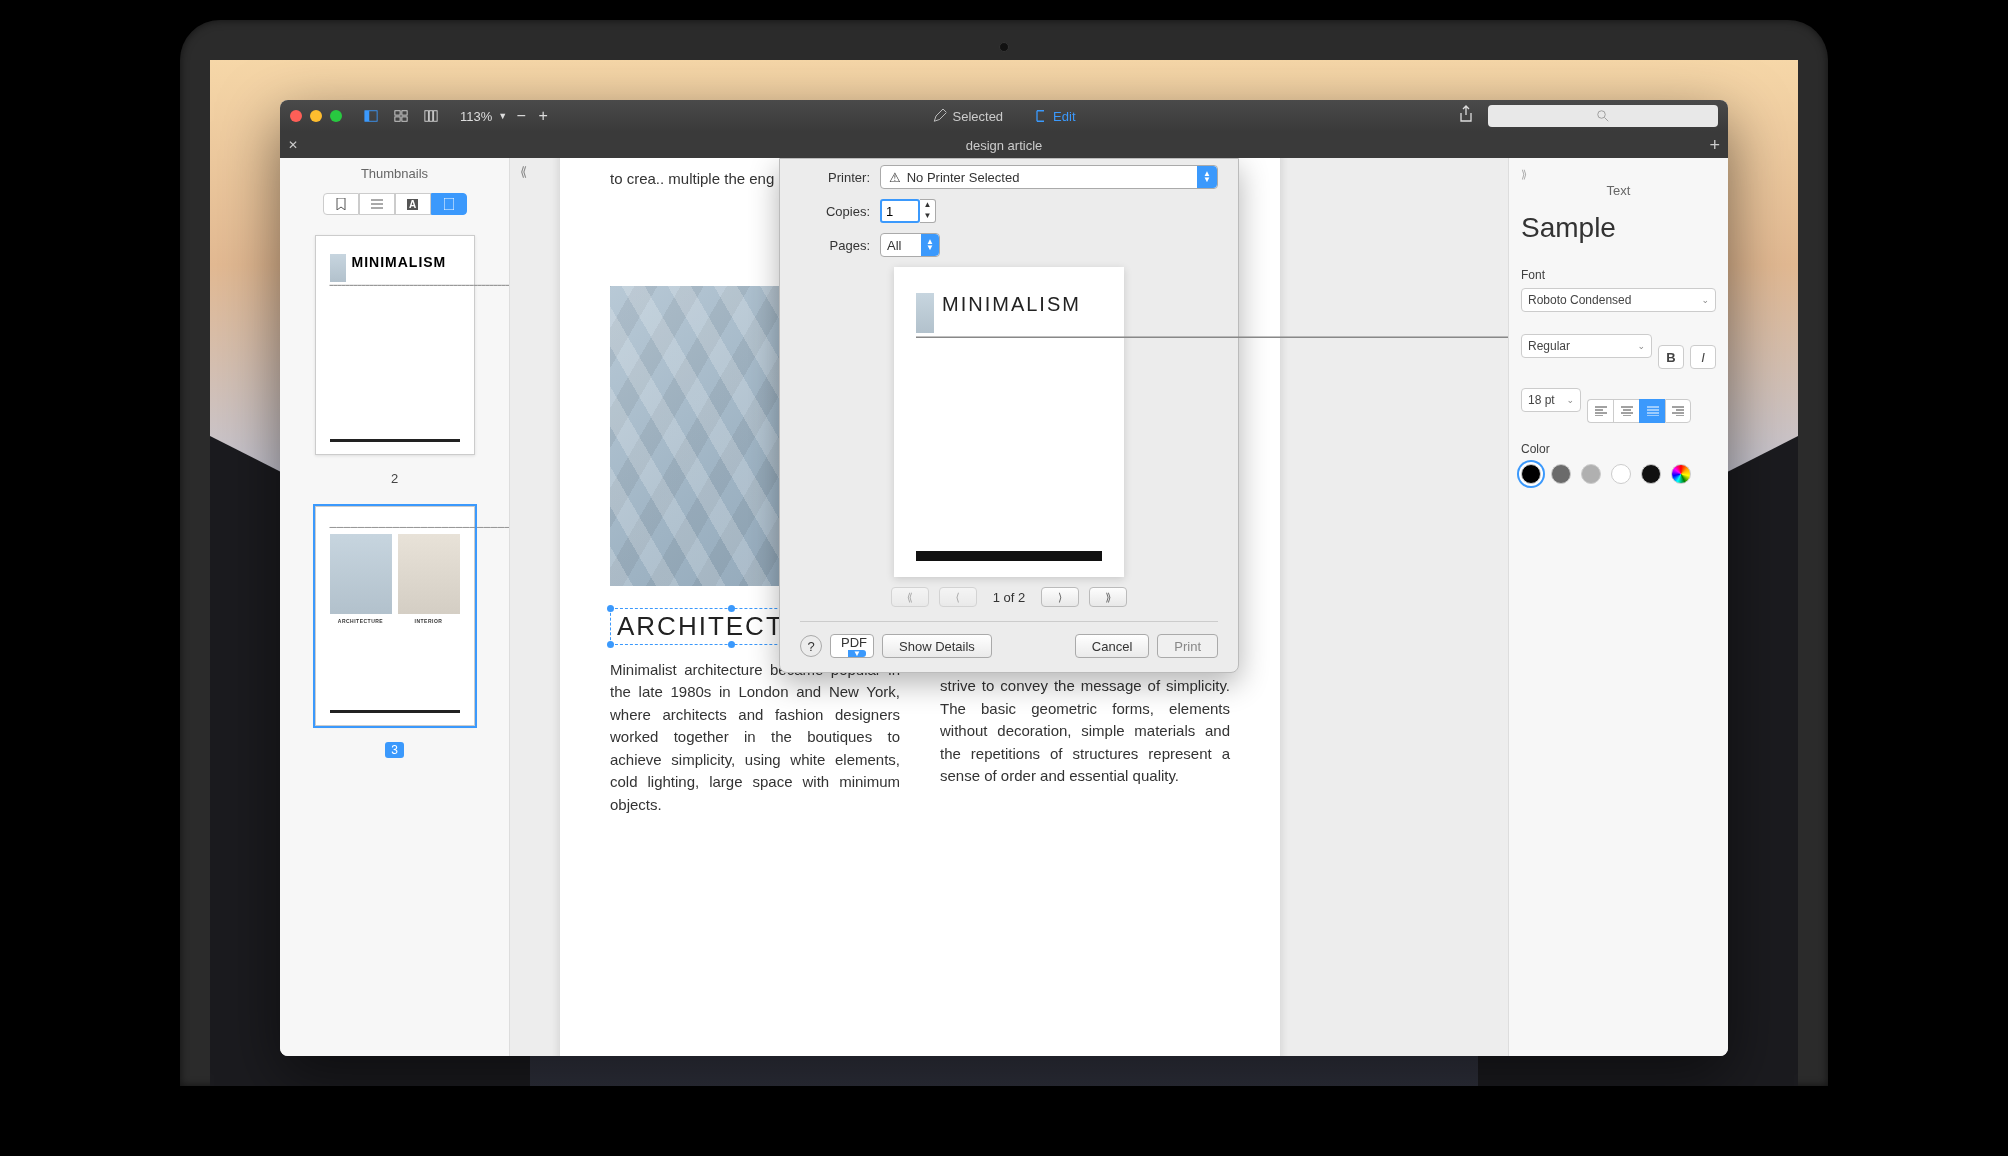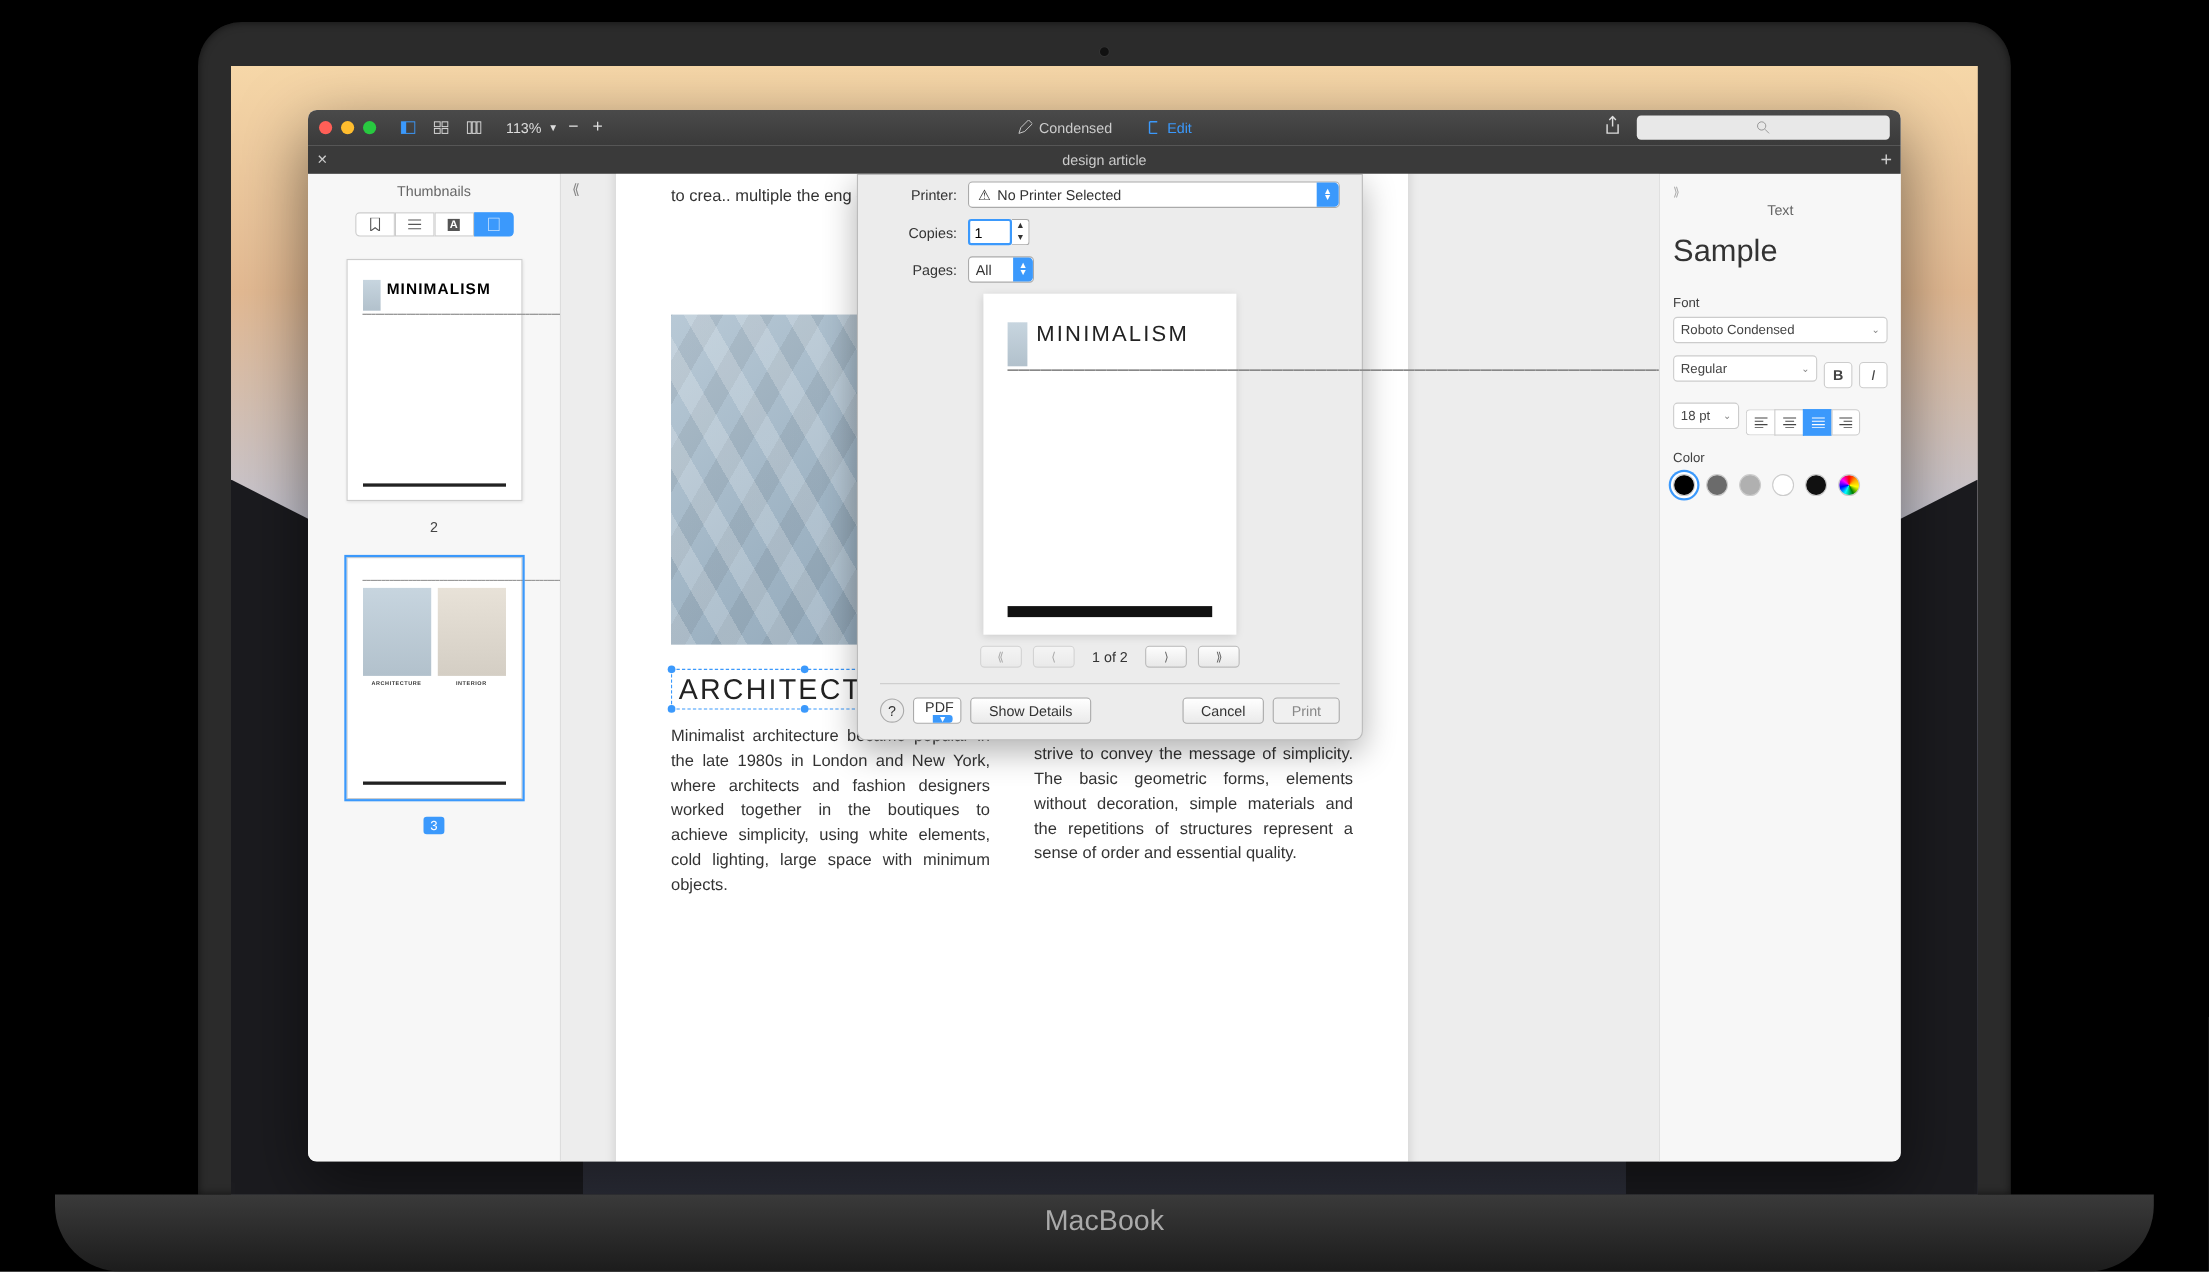--- a/index.html
+++ b/index.html
@@ -333,21 +333,21 @@
   width: 100%;
   height: 24px;
   border: 1px solid #ccc;
   border-radius: 4px;
   background: #fff;
   padding: 0 6px;
   font-size: 12px;
   display: flex;
   align-items: center;
   justify-content: space-between;
-  margin-bottom: 11px;
+  margin-bottom: 22px;
 }
 .insp-row { display: flex; gap: 6px; margin-bottom: 8px; align-items: center; }
 .insp-weight { flex: 1; }
 .insp-btn {
   width: 26px; height: 24px;
   border: 1px solid #ccc;
   border-radius: 4px;
   background: #fff;
   display: flex; align-items: center; justify-content: center;
   font-size: 13px;
@@ -554,21 +554,21 @@
             <span class="zoom-caret">▼</span>
             <span class="pm">−</span>
             <span class="pm">+</span>
           </div>
 
           <div class="titlebar-center">
             <div class="toolbtn">
               <svg class="icon" viewBox="0 0 16 16" style="color:#ccc">
                   <path d="M2 14 L4 8 L12 0 L16 4 L8 12 Z" fill="none" stroke="currentColor"></path>
                 </svg>
-              <span>Condensed</span>
+              <span>Selected</span>
             </div>
             <div class="toolbtn edit">
               <svg class="icon" viewBox="0 0 16 16">
                   <path d="M4 2 v12 M4 2 h8 M4 14 h8" stroke="currentColor" fill="none" stroke-width="1.5"></path>
                 </svg>
               <span>Edit</span>
             </div>
           </div>
 
           <div class="titlebar-right">
@@ -809,16 +809,13 @@
               <div class="color-sw" style="background:#111"></div>
               <div class="color-sw" style="background:conic-gradient(red,orange,yellow,green,cyan,blue,magenta,red)"></div>
             </div>
           </div>
 
         </div>
       </div>
     </div>
   </div>
 
-  <div class="macbook-base">
-    <div class="macbook-base-text">MacBook</div>
-  </div>
 </div>
 
 </body></html>

